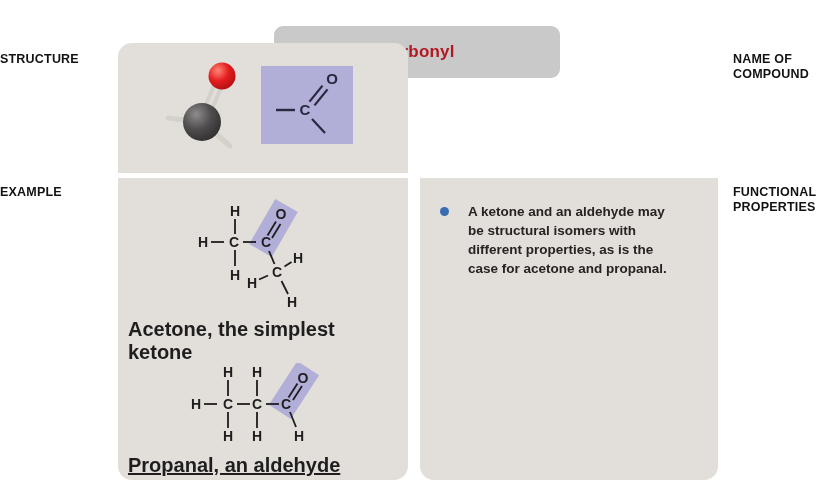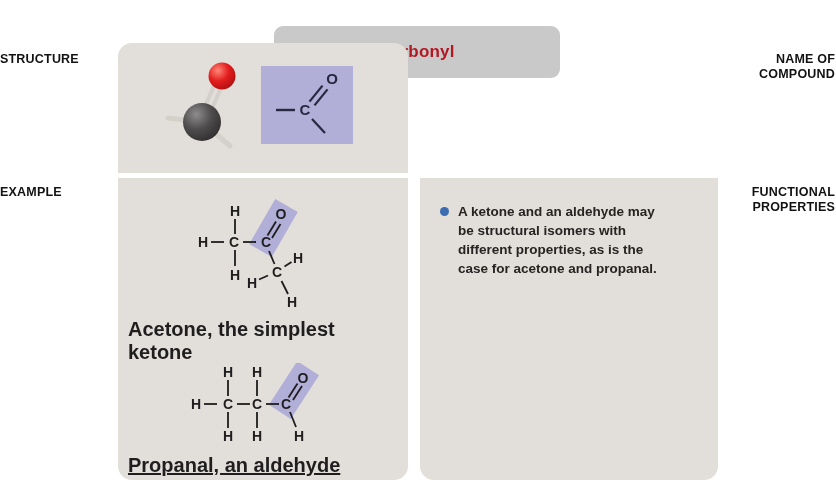--- a/index.html
+++ b/index.html
@@ -37,21 +37,21 @@
     font-size: 12.5px;
     color: #121212;
     letter-spacing: 0.2px;
     white-space: pre-line;
     line-height: 15px;
   }
   .col-label {
     left: 733px; width: 102px;
     font-size: 12.5px;
     color: #121212;
-    text-align: right;
+    text-align: left;
     letter-spacing: 0.2px;
     white-space: pre-line;
     line-height: 15px;
   }
 
   
   .panel { background: #e2deda; }
   .panel.tl { left: 118px; top: 43px;  width: 290px; height: 130px; border-radius: 14px 14px 0 0; }
   .panel.bl { left: 118px; top: 178px; width: 290px; height: 302px; border-radius: 0 0 14px 14px; }
   .panel.tr { left: 420px; top: 43px;  width: 298px; height: 130px; border-radius: 14px 14px 0 0; }
@@ -61,21 +61,21 @@
   .noc-text {
     left: 18px; top: 20px; width: 265px;
     font-size: 13.5px; line-height: 19px;
     white-space: pre-line;
     color: #272322;
   }
   .noc-text .para + .para { margin-top: 13px; }
 
   
   .bullets { left: 20px; top: 24px; width: 265px; }
-  .bullet-item { display: flex; gap: 9px; }
+  .bullet-item { display: flex; gap: 19px; }
   .bullet-item + .bullet-item { margin-top: 12px; }
   .bullet-dot {
     flex: 0 0 auto;
     width: 9px; height: 9px; margin-top: 5px;
     border-radius: 50%;
     background: #3a6cb2;
   }
   .bullet-text {
     font-size: 13.5px; line-height: 19px;
     white-space: pre-line;

